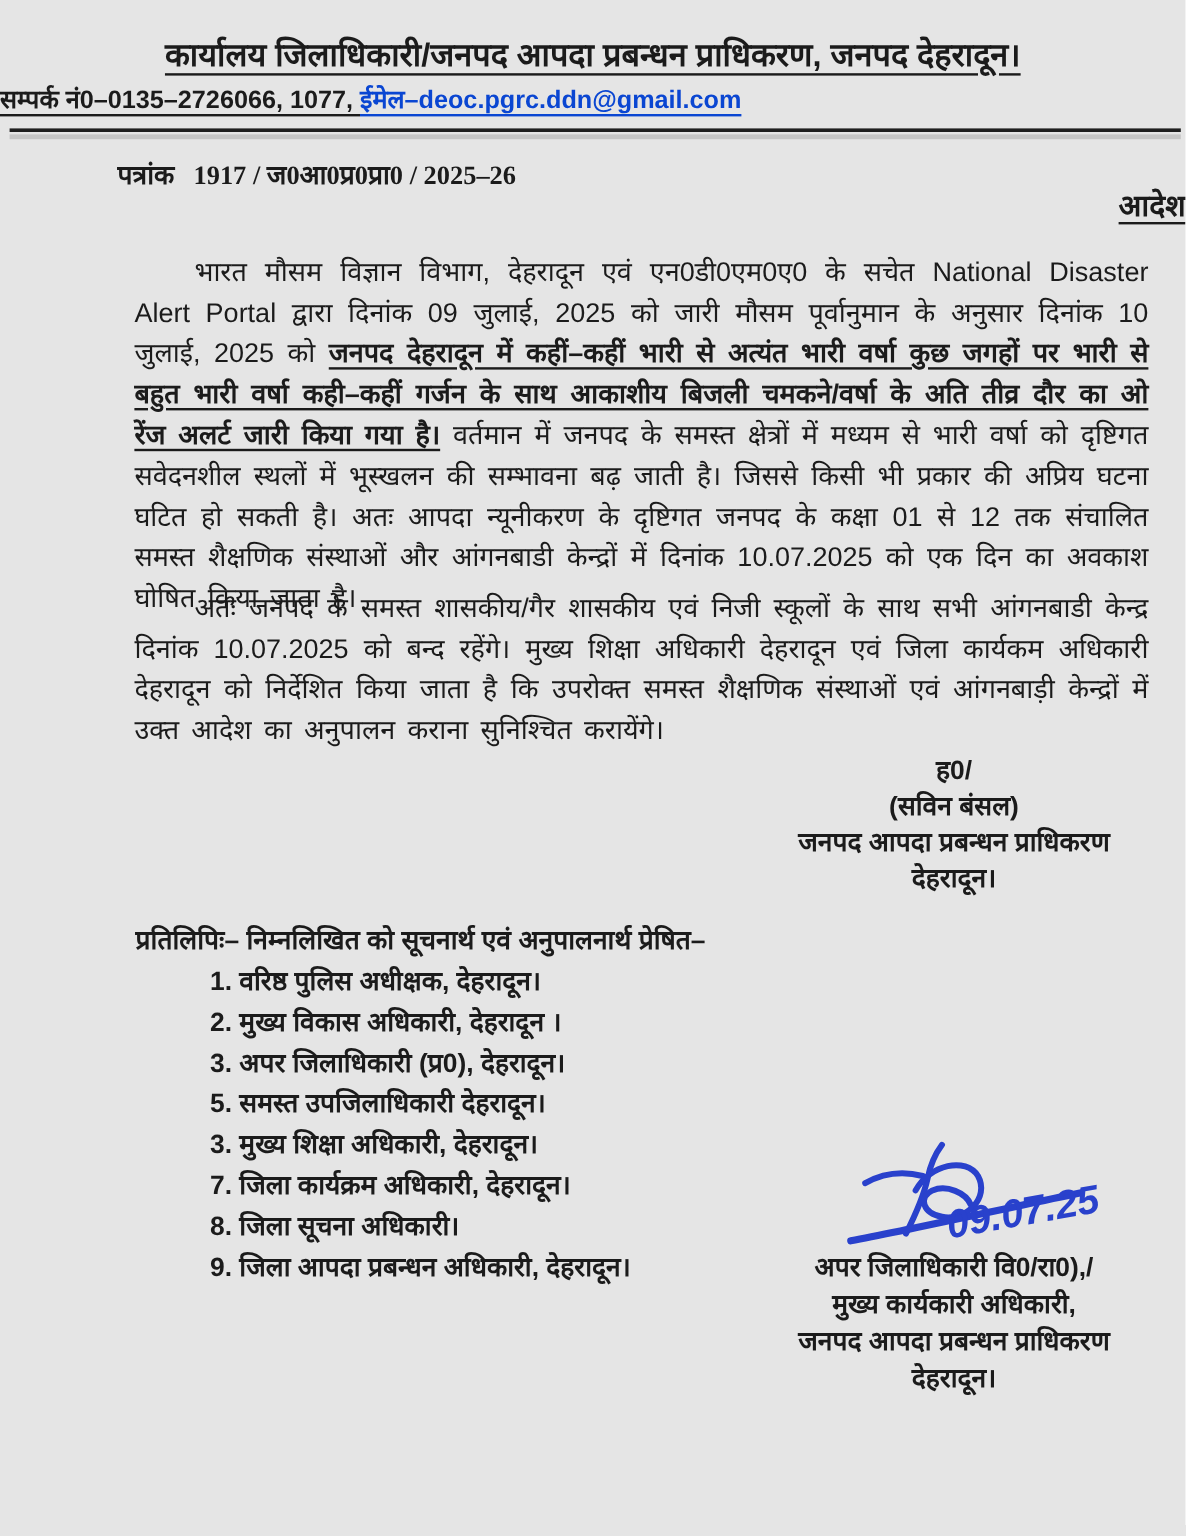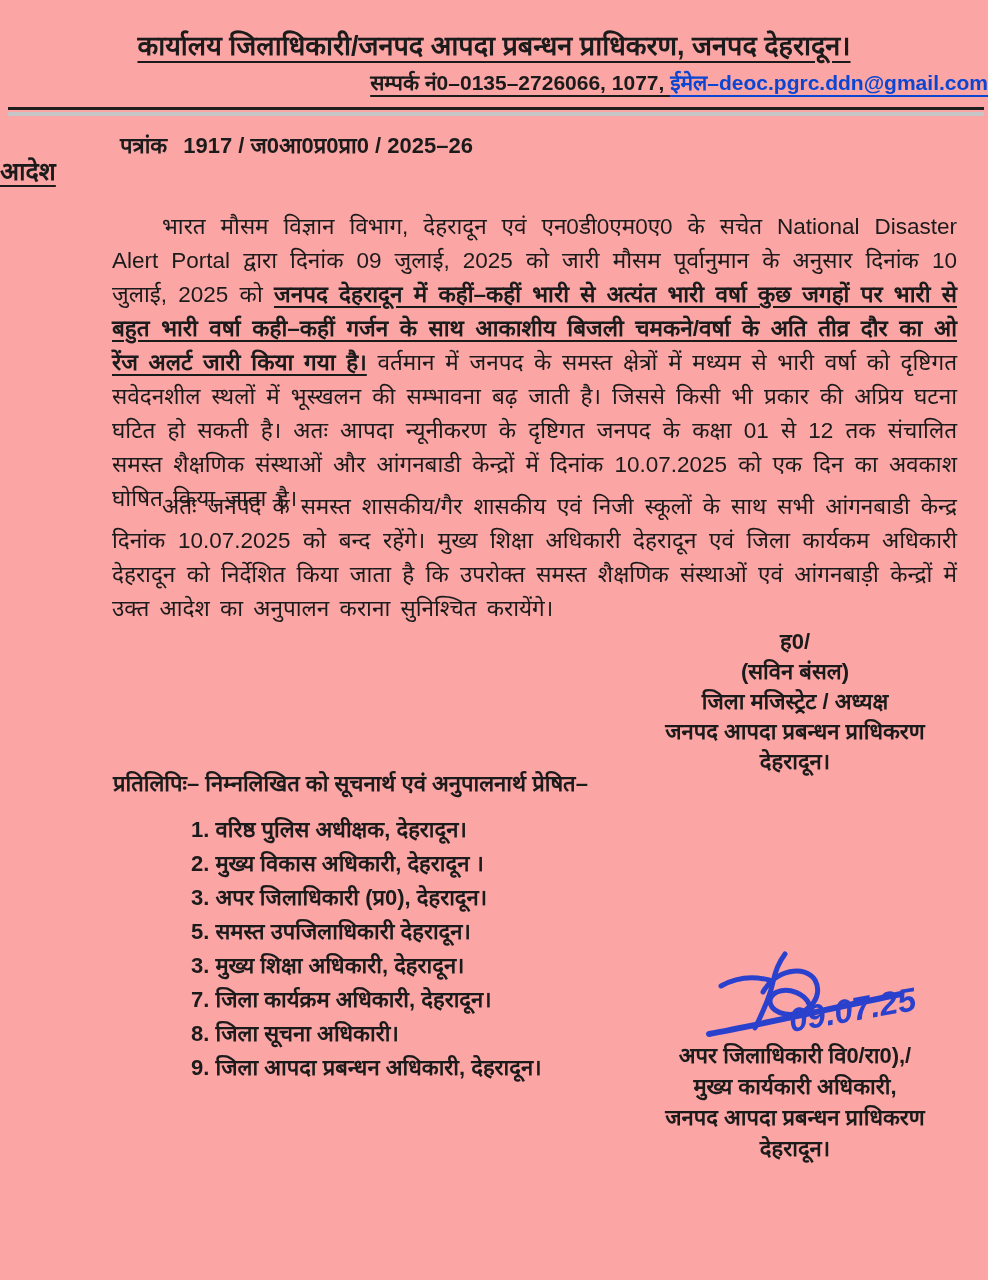--- a/index.html
+++ b/index.html
@@ -1,51 +1,51 @@
 <!DOCTYPE html>
 <html><head>
 <meta charset="utf-8">
 <style>
   html,body{margin:0;padding:0;background:#ffffff;}
   .page{
-    position:relative;width:988px;height:1280px;background:#fca5a5;
+    position:relative;width:988px;height:1280px;background:#e5e5e5;
     font-family:"Liberation Sans","DejaVu Sans",sans-serif;
     color:#1b1b1b;overflow:hidden;
   }
   
   .office-title{
     position:absolute;top:26px;left:0;width:100%;text-align:center;
     font-size:27px;font-weight:700;
   }
   .office-title span{
     text-decoration:underline;text-decoration-thickness:2px;text-underline-offset:6px;
   }
   .contact-line{
-    position:absolute;top:68px;left:0;width:100%;text-align:right;
+    position:absolute;top:68px;left:0;width:100%;text-align:left;
     font-size:21px;font-weight:600;
   }
   .contact-phone{
     color:#1b1b1b;text-decoration:underline;text-decoration-thickness:2px;text-underline-offset:5px;
   }
   .contact-email{
     color:#0a46d2;text-decoration:underline;text-decoration-thickness:2px;text-underline-offset:5px;
   }
   
   .rule{position:absolute;top:107px;left:8px;right:4px;}
   .rule-dark{height:3px;background:#1f1f1f;}
   .rule-gray{height:4px;background:#c6c6c6;margin-top:2px;}
   
   .meta{
-    position:absolute;top:129px;left:120px;right:46px;
-    display:flex;justify-content:space-between;font-size:22px;font-weight:600;
+    position:absolute;top:129px;left:98px;right:46px;
+    display:flex;justify-content:space-between;font-size:22px;font-weight:600;font-family:Liberation Serif, serif;
   }
   .meta-label{margin-right:16px;}
   
   .order-heading{
-    position:absolute;top:153px;left:0;width:100%;text-align:left;
+    position:absolute;top:153px;left:0;width:100%;text-align:right;
     font-size:25px;font-weight:600;margin:0;
   }
   .order-heading span{
     text-decoration:underline;text-decoration-thickness:2px;text-underline-offset:5px;
   }
   
   .para{
     position:absolute;left:100px;width:845px;margin:12px;
     font-size:22.5px;line-height:34px;text-align:justify;word-spacing:4px;
   }
@@ -55,21 +55,21 @@
     font-weight:700;text-decoration:underline;text-decoration-thickness:2px;text-underline-offset:4px;
   }
   
   .signatory{
     position:absolute;top:627px;left:640px;width:310px;
     text-align:center;font-size:22px;line-height:30px;font-weight:600;
   }
   
   .copies{position:absolute;top:762px;left:113px;font-size:22px;font-weight:600;}
   .copies-heading{margin:5px 0 4px 0;}
-  .copies-list{margin:16px;padding:0 0 0 62px;list-style:none;}
+  .copies-list{margin:0;padding:0 0 0 62px;list-style:none;}
   .copies-list div{line-height:34px;}
   
   .sig-scribble{position:absolute;top:946px;left:693px;width:225px;height:112px;}
   .sig-name{
     position:absolute;top:1040px;left:635px;width:320px;
     text-align:center;font-size:22px;line-height:31px;font-weight:600;
   }
 </style>
 </head>
 <body>
@@ -98,21 +98,20 @@
     <span>आदेश</span>
   </h1>
 
   <p class="para para1"><span>भारत मौसम विज्ञान विभाग, देहरादून एवं एन0डी0एम0ए0 के सचेत National Disaster Alert Portal द्वारा दिनांक 09 जुलाई, 2025 को जारी मौसम पूर्वानुमान के अनुसार दिनांक 10 जुलाई, 2025 को </span><span class="alert-bold">जनपद देहरादून में कहीं–कहीं भारी से अत्यंत भारी वर्षा कुछ जगहों पर भारी से बहुत भारी वर्षा कही–कहीं गर्जन के साथ आकाशीय बिजली चमकने/वर्षा के अति तीव्र दौर का ओ रेंज अलर्ट जारी किया गया है।</span><span> वर्तमान में जनपद के समस्त क्षेत्रों में मध्यम से भारी वर्षा को दृष्टिगत सवेदनशील स्थलों में भूस्खलन की सम्भावना बढ़ जाती है। जिससे किसी भी प्रकार की अप्रिय घटना घटित हो सकती है। अतः आपदा न्यूनीकरण के दृष्टिगत जनपद के कक्षा 01 से 12 तक संचालित समस्त शैक्षणिक संस्थाओं और आंगनबाडी केन्द्रों में दिनांक 10.07.2025 को एक दिन का अवकाश घोषित किया जाता है।</span></p>
 
   <p class="para para2">अतः जनपद के समस्त शासकीय/गैर शासकीय एवं निजी स्कूलों के साथ सभी आंगनबाडी केन्द्र दिनांक 10.07.2025 को बन्द रहेंगे। मुख्य शिक्षा अधिकारी देहरादून एवं जिला कार्यकम अधिकारी देहरादून को निर्देशित किया जाता है कि उपरोक्त समस्त शैक्षणिक संस्थाओं एवं आंगनबाड़ी केन्द्रों में उक्त आदेश का अनुपालन कराना सुनिश्चित करायेंगे।</p>
 
   <div class="signatory">
     <div>ह0/</div>
     <div>(सविन बंसल)</div>
-    <div>जिला मजिस्ट्रेट / अध्यक्ष</div>
     <div>जनपद आपदा प्रबन्धन प्राधिकरण</div>
     <div>देहरादून।</div>
   </div>
 
   <div class="copies">
     <div class="copies-heading">प्रतिलिपिः– निम्नलिखित को सूचनार्थ एवं अनुपालनार्थ प्रेषित–</div>
     <div class="copies-list">
       <div>1. वरिष्ठ पुलिस अधीक्षक, देहरादून।</div>
       <div>2. मुख्य विकास अधिकारी, देहरादून ।</div>
       <div>3. अपर जिलाधिकारी (प्र0), देहरादून।</div>

